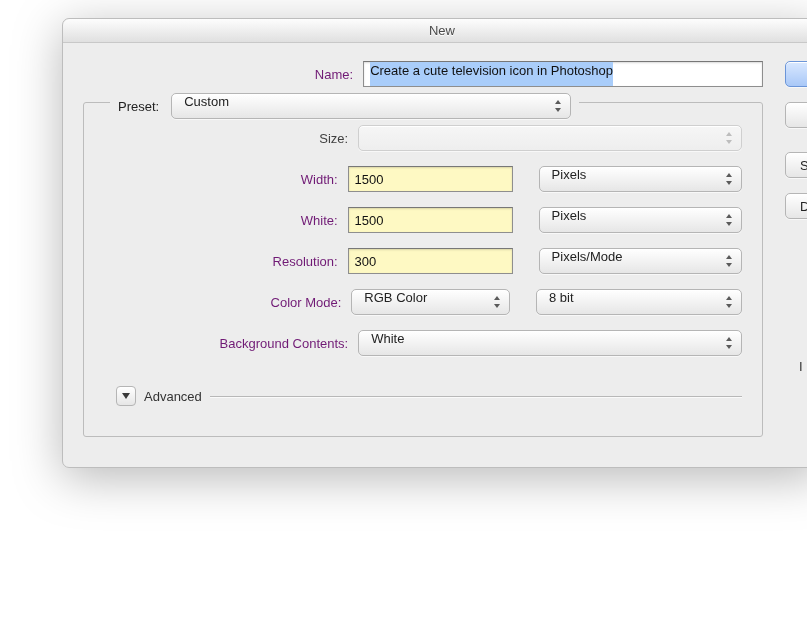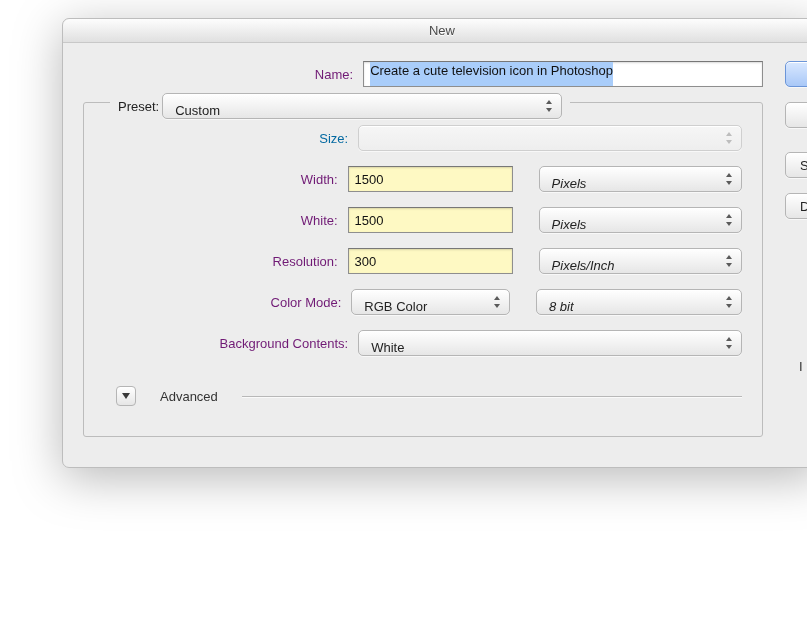--- a/index.html
+++ b/index.html
@@ -59,21 +59,21 @@
     margin-bottom: 15px;
   }
   .lbl {
     width: 290px;
     text-align: right;
     padding-right: 10px;
     color: #701a75;
     font-size: 13px;
     white-space: nowrap;
   }
-  .lbl.disabled { color: #0369a1; }
+  .lbl.disabled { color: #404040; }
   .btn, .btn-right {
     display: inline-flex;
     align-items: center;
     justify-content: center;
     height: 26px;
     padding: 0 14px;
     font-size: 13px;
     color: #222;
     border: 1px solid #b5b5b5;
     border-radius: 5px;
@@ -81,21 +81,21 @@
     box-shadow: inset 0 1px 0 #fff, 0 1px 0 rgba(255,255,255,.6);
   }
   .btn-right { width: 100%; margin-bottom: 15px; justify-content: flex-start; padding-left: 14px; }
   .btn-right.primary {
     border-color: #6b95d8;
     background: linear-gradient(#d9e8ff,#a9c8f7);
   }
   
   .sel {
     display: inline-flex;
-    align-items: flex-end;
+    align-items: flex-start;
     height: 26px;
     padding: 0 24px 0 12px;
     position: relative;
     font-size: 13px;
     color: #222;
     border: 1px solid #b5b5b5;
     border-radius: 5px;
     background: linear-gradient(#ffffff,#e6e6e6);
     box-shadow: inset 0 1px 0 #fff, 0 1px 0 rgba(255,255,255,.6);
   }
@@ -132,45 +132,45 @@
     margin: 0 0 0 0;
   }
   .grp-legend {
     position: absolute;
     top: -10px;
     left: 26px;
     background: #ededed;
     padding: 0 8px;
     display: flex;
     align-items: center;
-    gap: 3px;
+    gap: 12px;
   }
   .grp-legend .lbl-inline { color:#222; }
   
   .advline {
-    display:flex; align-items:center; gap: 24px;
+    display:flex; align-items:center; gap: 8px;
     margin-top: 30px;
     padding-left: 12px;
   }
   .advline .rule {
     flex: 1;
     height: 1px;
     background: #b8b8b8;
     box-shadow: 0 1px 0 #fafafa;
   }
   .disc {
     width: 20px; height: 20px;
     display:inline-flex; align-items:center; justify-content:center;
     border: 1px solid #b5b5b5;
     border-radius: 4px;
     background: linear-gradient(#ffffff,#e6e6e6);
     box-shadow: inset 0 1px 0 #fff;
   }
   .sel-wide { width: 400px; }
-  .sel-units { width: 215px; margin-left: 26px; font-style: italic; }
+  .sel-units { width: 215px; margin-left: 26px; }
   .input-num { width: 165px; }
   .input-name { width: 414px; background:#fff; }
   .name-highlight {
     display:inline-block;
     background:#a9cdfa;
     padding: 1px 0;
   }
 </style>
 </head>
 <body>
@@ -238,21 +238,21 @@
                     <path d="M5 1 L8 5 L2 5 Z M5 13 L2 9 L8 9 Z" fill="#5a5a5a"></path>
                   </svg>
               </span>
             </span>
           </div>
 
           <div class="row">
             <div class="lbl" style="width:260px">Resolution:</div>
             <input class="input input-num" value="300" style="">
             <span class="sel sel-units">
-              <span>Pixels/Inch</span>
+              <span>Pixels/Mode</span>
               <span class="arr">
                 <svg width="10" height="14" viewBox="0 0 10 14">
                     <path d="M5 1 L8 5 L2 5 Z M5 13 L2 9 L8 9 Z" fill="#5a5a5a"></path>
                   </svg>
               </span>
             </span>
           </div>
 
           <div class="row colormode-row">
             <div class="lbl" style="width:260px">Color Mode:</div>

